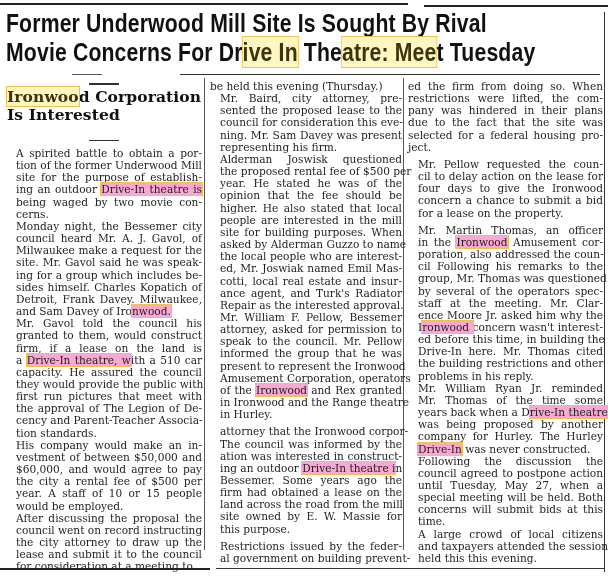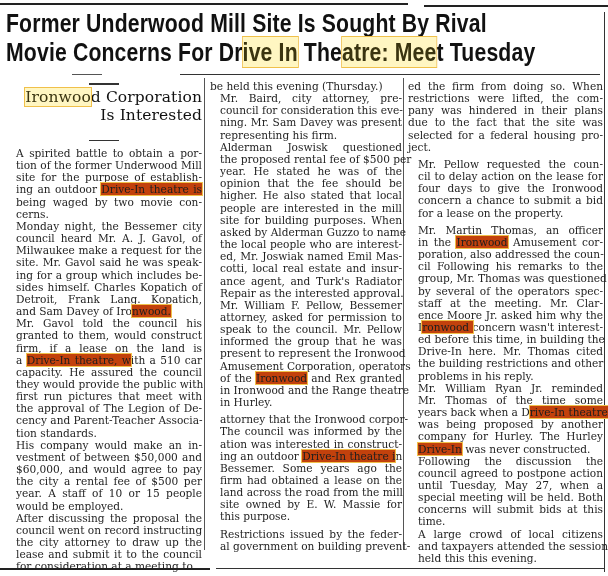--- a/index.html
+++ b/index.html
@@ -42,34 +42,34 @@
     .col2 { left: 210px; width: 192px; }
     .col3 { left: 408px; width: 195px; }
 
     .col-rule { position: absolute; top: 78px; width: 1px; height: 472px; background: #555; }
     .col-rule.r1 { left: 204px; }
     .col-rule.r2 { left: 403px; }
 
     .subhead-rule { width: 30px; height: 2px; background: #333; margin: 3px auto 0 auto; }
     .subhead {
       font-family: "DejaVu Serif", serif;
-      font-weight: normal; font-size: 15.5px; line-height: 18px;
-      text-align: right; color: #111; margin: 3px 0 16px 1px;
+      font-weight: bold; font-size: 15.5px; line-height: 18px;
+      text-align: left; color: #111; margin: 3px 0 16px 1px;
       letter-spacing: 0.1px;
     }
     .subhead-rule2 { width: 30px; height: 1px; background: #333; margin: 6px auto 6px auto; }
 
     p.para { margin: 0; text-indent: 10px; }
     p.para.gap { margin-top: 5px; }
     p.para.cont { text-indent: 0; }
     .ln { display: block; text-align: justify; text-align-last: justify; white-space: nowrap; }
     .ln.last { text-align-last: left; }
 
     .hl-inline {
-      background: #c2410c;
+      background: #f9a8d4;
       outline: 1px solid #f0c04a;
     }
 
     .bottom-rule-left { position: absolute; left: 0; top: 568px; width: 210px; height: 2px; background: #222; }
     .bottom-rule-right { position: absolute; left: 216px; top: 568px; width: 388px; height: 1px; background: #333; }
   </style>
 </head>
 <body>
 
 <div class="top-rule-left"></div>
@@ -103,21 +103,21 @@
         <span class="ln">being waged by two movie con-</span>
         <span class="ln last">cerns.</span>
       </p>
       <p class="para">
         <span class="ln">Monday night, the Bessemer city</span>
         <span class="ln">council heard Mr. A. J. Gavol, of</span>
         <span class="ln">Milwaukee make a request for the</span>
         <span class="ln">site. Mr. Gavol said he was speak-</span>
         <span class="ln">ing for a group which includes be-</span>
         <span class="ln">sides himself. Charles Kopatich of</span>
-        <span class="ln">Detroit, Frank Lang. Kopatich,</span>
+        <span class="ln">Detroit, Frank Davey. Milwaukee,</span>
         <span class="ln last"><span>and Sam Davey of Iro</span><span class="hl-inline">nwood.</span></span>
       </p>
       <p class="para">
         <span class="ln">Mr. Gavol told the council his</span>
         <span class="ln">granted to them, would construct</span>
         <span class="ln">firm, if a lease on the land is</span>
         <span class="ln"><span>a </span><span class="hl-inline">Drive-In theatre, w</span><span>ith a 510 car</span></span>
         <span class="ln">capacity. He assured the council</span>
         <span class="ln">they would provide the public with</span>
         <span class="ln">first run pictures that meet with</span>
@@ -143,20 +143,21 @@
     </div>
 </div>
 
 <div class="col col2">
   <div class="body-text">
       <p class="para cont">
         <span class="ln last">be held this evening (Thursday.)</span>
       </p>
       <p class="para">
         <span class="ln">Mr. Baird, city attorney, pre-</span>
+        <span class="ln">sented the proposed lease to the</span>
         <span class="ln">council for consideration this eve-</span>
         <span class="ln">ning. Mr. Sam Davey was present</span>
         <span class="ln last">representing his firm.</span>
       </p>
       <p class="para">
         <span class="ln">Alderman Joswisk questioned</span>
         <span class="ln">the proposed rental fee of $500 per</span>
         <span class="ln">year. He stated he was of the</span>
         <span class="ln">opinion that the fee should be</span>
         <span class="ln">higher. He also stated that local</span>

